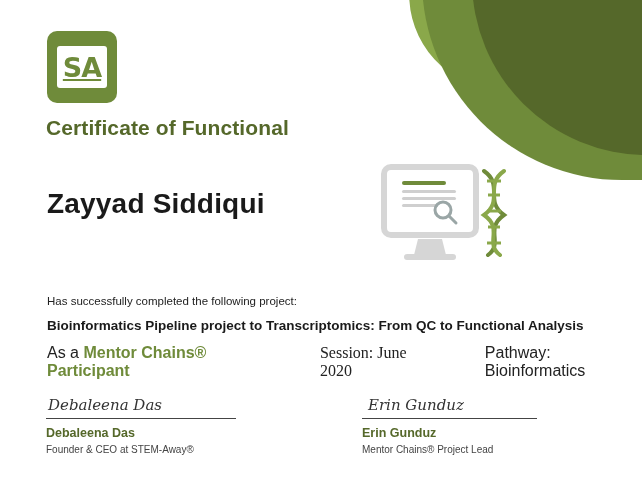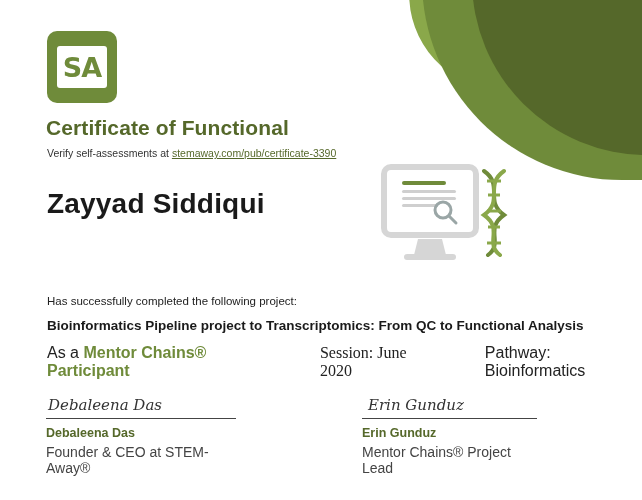--- a/index.html
+++ b/index.html
@@ -77,20 +77,21 @@
     align-items: center;
     justify-content: center;
   }
   .logo-text {
     font-family: "DejaVu Sans", sans-serif;
     font-weight: bold;
     font-size: 27px;
     color: #6f8b3a;
     letter-spacing: -1px;
     line-height: 1;
+    text-decoration: underline;
   }
 
   .title {
     position: absolute;
     left: 46px;
     top: 116px;
     font-size: 21px;
     font-weight: bold;
     color: #55682a;
     letter-spacing: 0.1px;
@@ -182,44 +183,41 @@
     width: 100%;
     margin-bottom: 7px;
   }
   .sig-name {
     font-size: 12.5px;
     font-weight: bold;
     color: #55682a;
     margin-bottom: 4px;
   }
   .sig-role {
-    font-size: 14px;
+    font-size: 10px;
     color: #444444;
   }
 </style>
 </head>
 <body>
 
 <div class="certificate">
 
   <div class="blob-light"></div>
   <div class="blob-dark"></div>
   <div class="blob-mid"></div>
 
   <div class="logo">
     <div class="logo-inner">
       <span class="logo-text">SA</span>
     </div>
   </div>
 
   <div class="title">Certificate of Functional</div>
 
-  <div class="verify">
-    <span>Verify self-assessments at </span><a href="#">stemaway.com/pub/certificate-3390</a>
-  </div>
 
   <div class="recipient">Zayyad Siddiqui</div>
 
   <div class="illustration">
     <svg width="135" height="105" viewBox="0 0 135 105" xmlns="http://www.w3.org/2000/svg">
 
       <rect x="4" y="4" width="92" height="68" rx="7" ry="7" fill="none" stroke="#d6d6d6" stroke-width="6"></rect>
 
       <path d="M38 76 L34 92 L66 92 L62 76 Z" fill="#d6d6d6"></path>
       <rect x="24" y="91" width="52" height="6" rx="3" fill="#d6d6d6"></rect>

